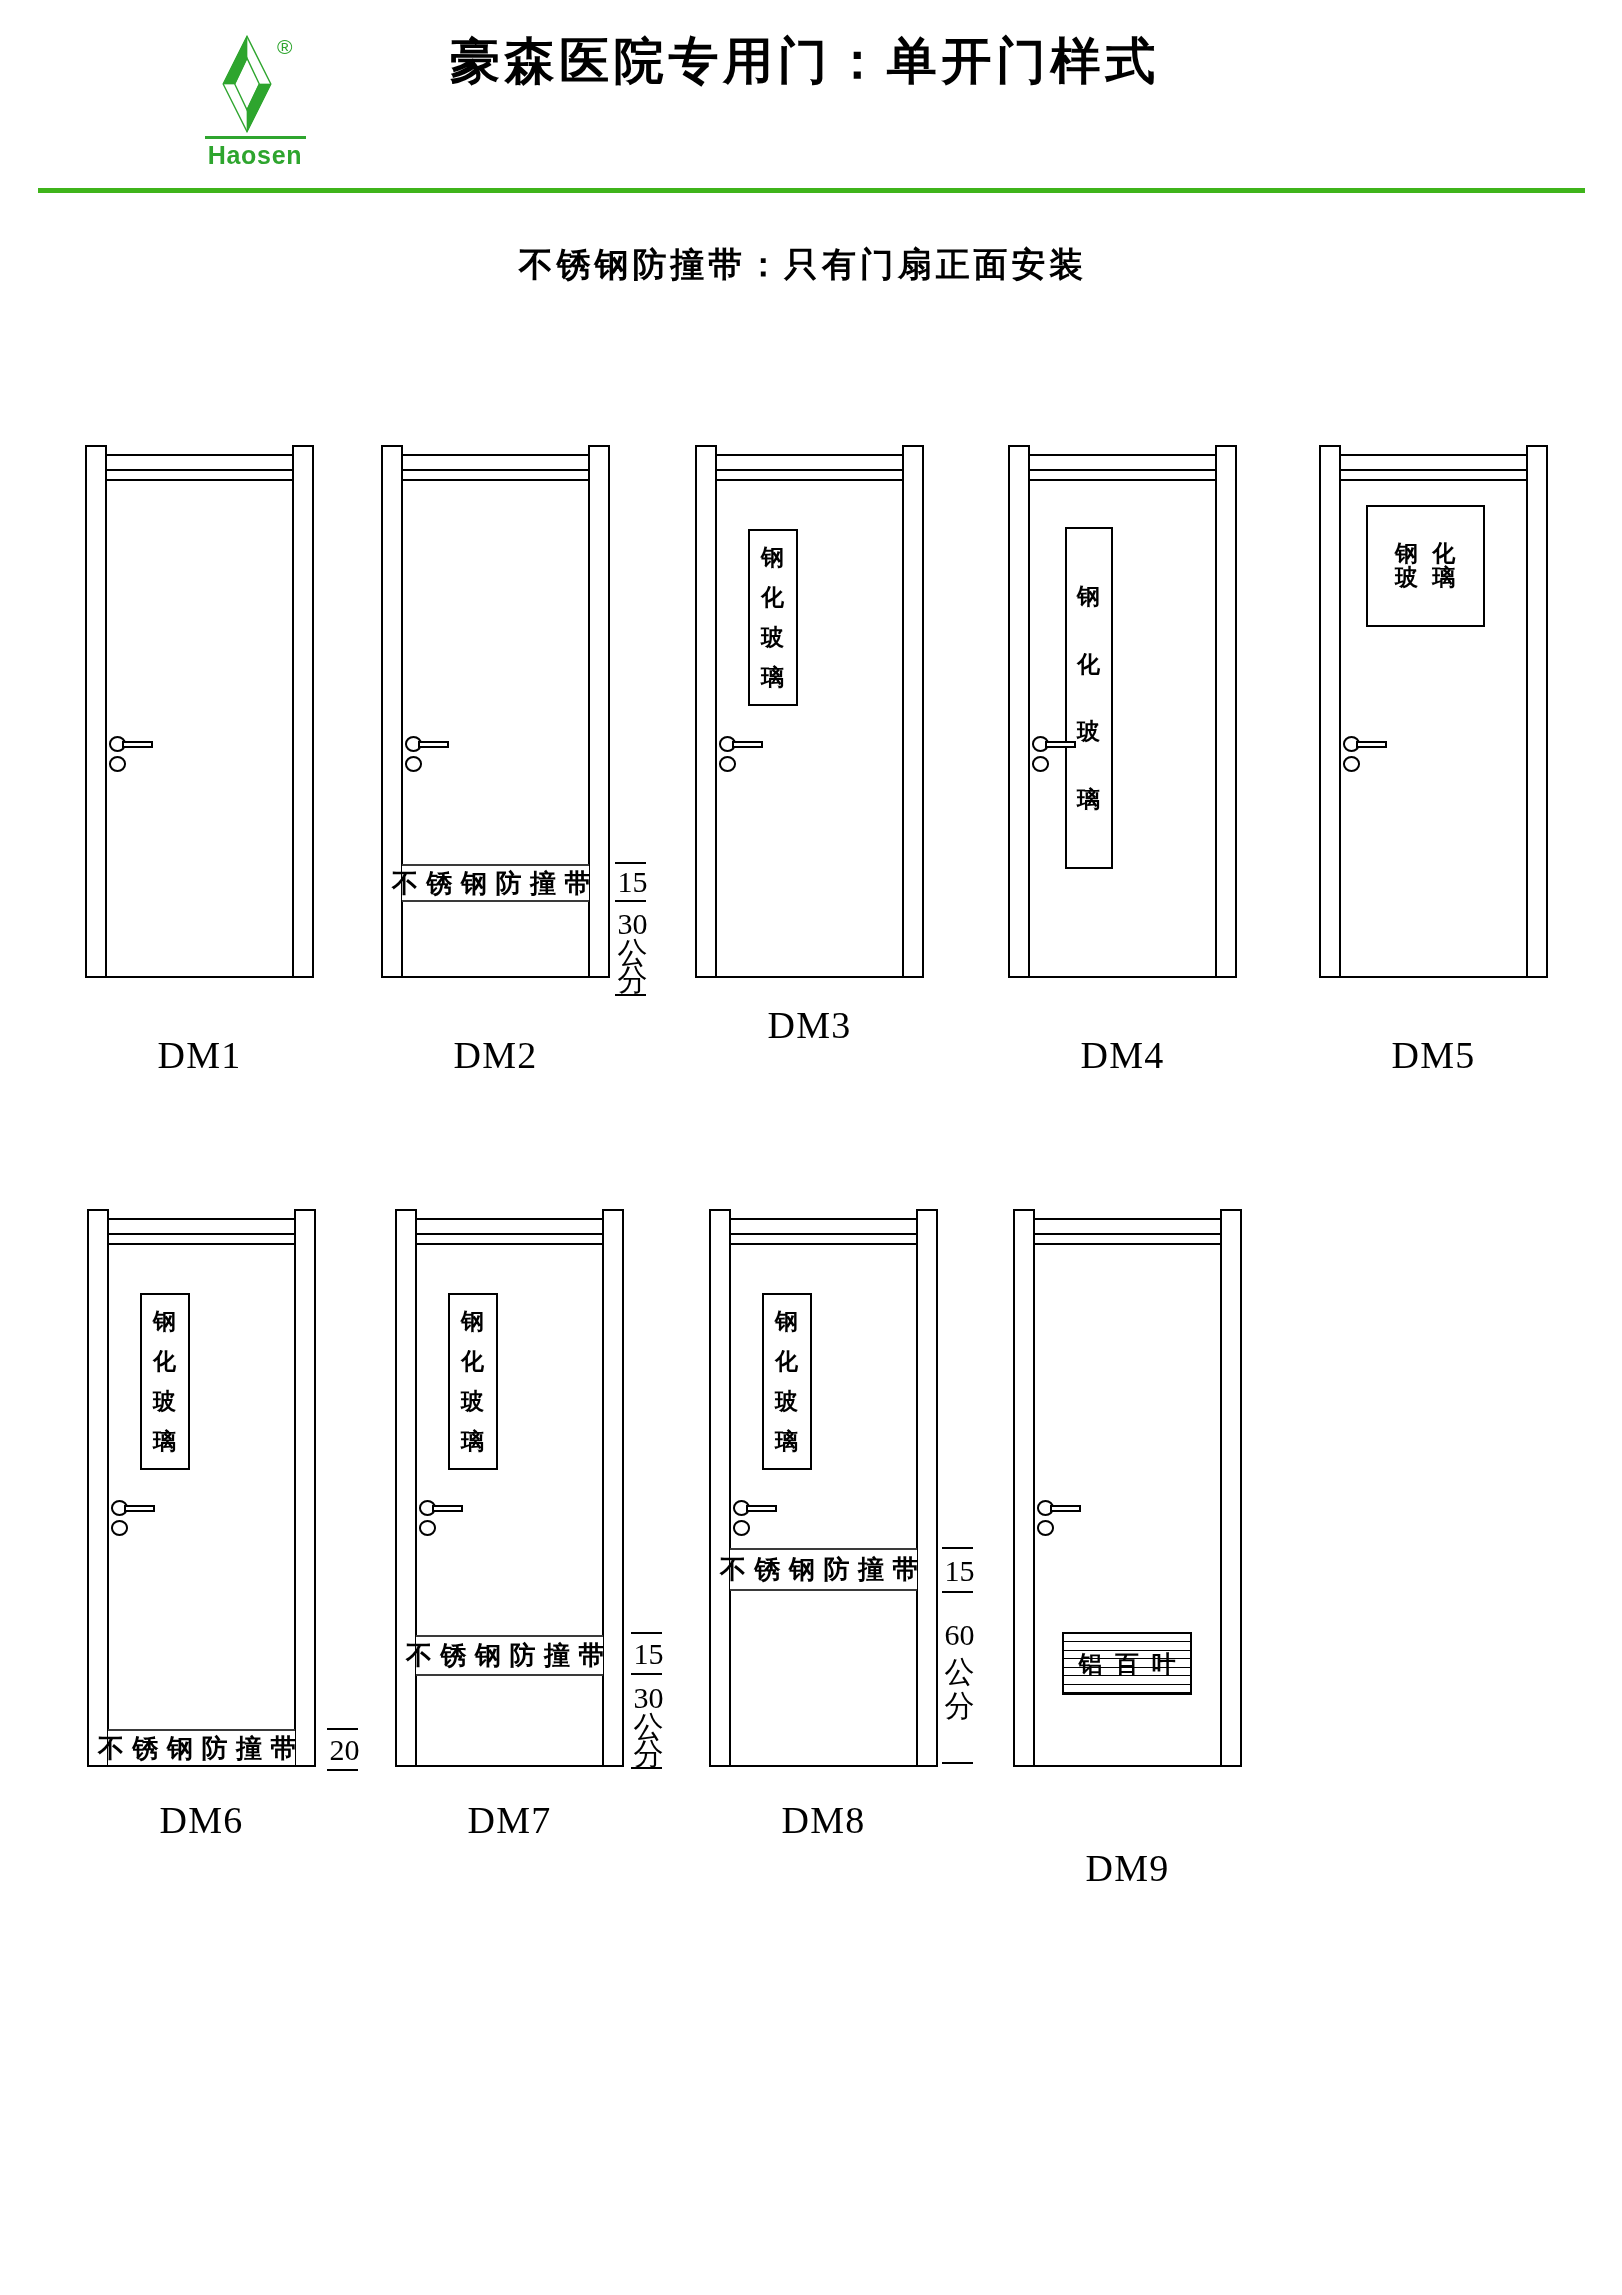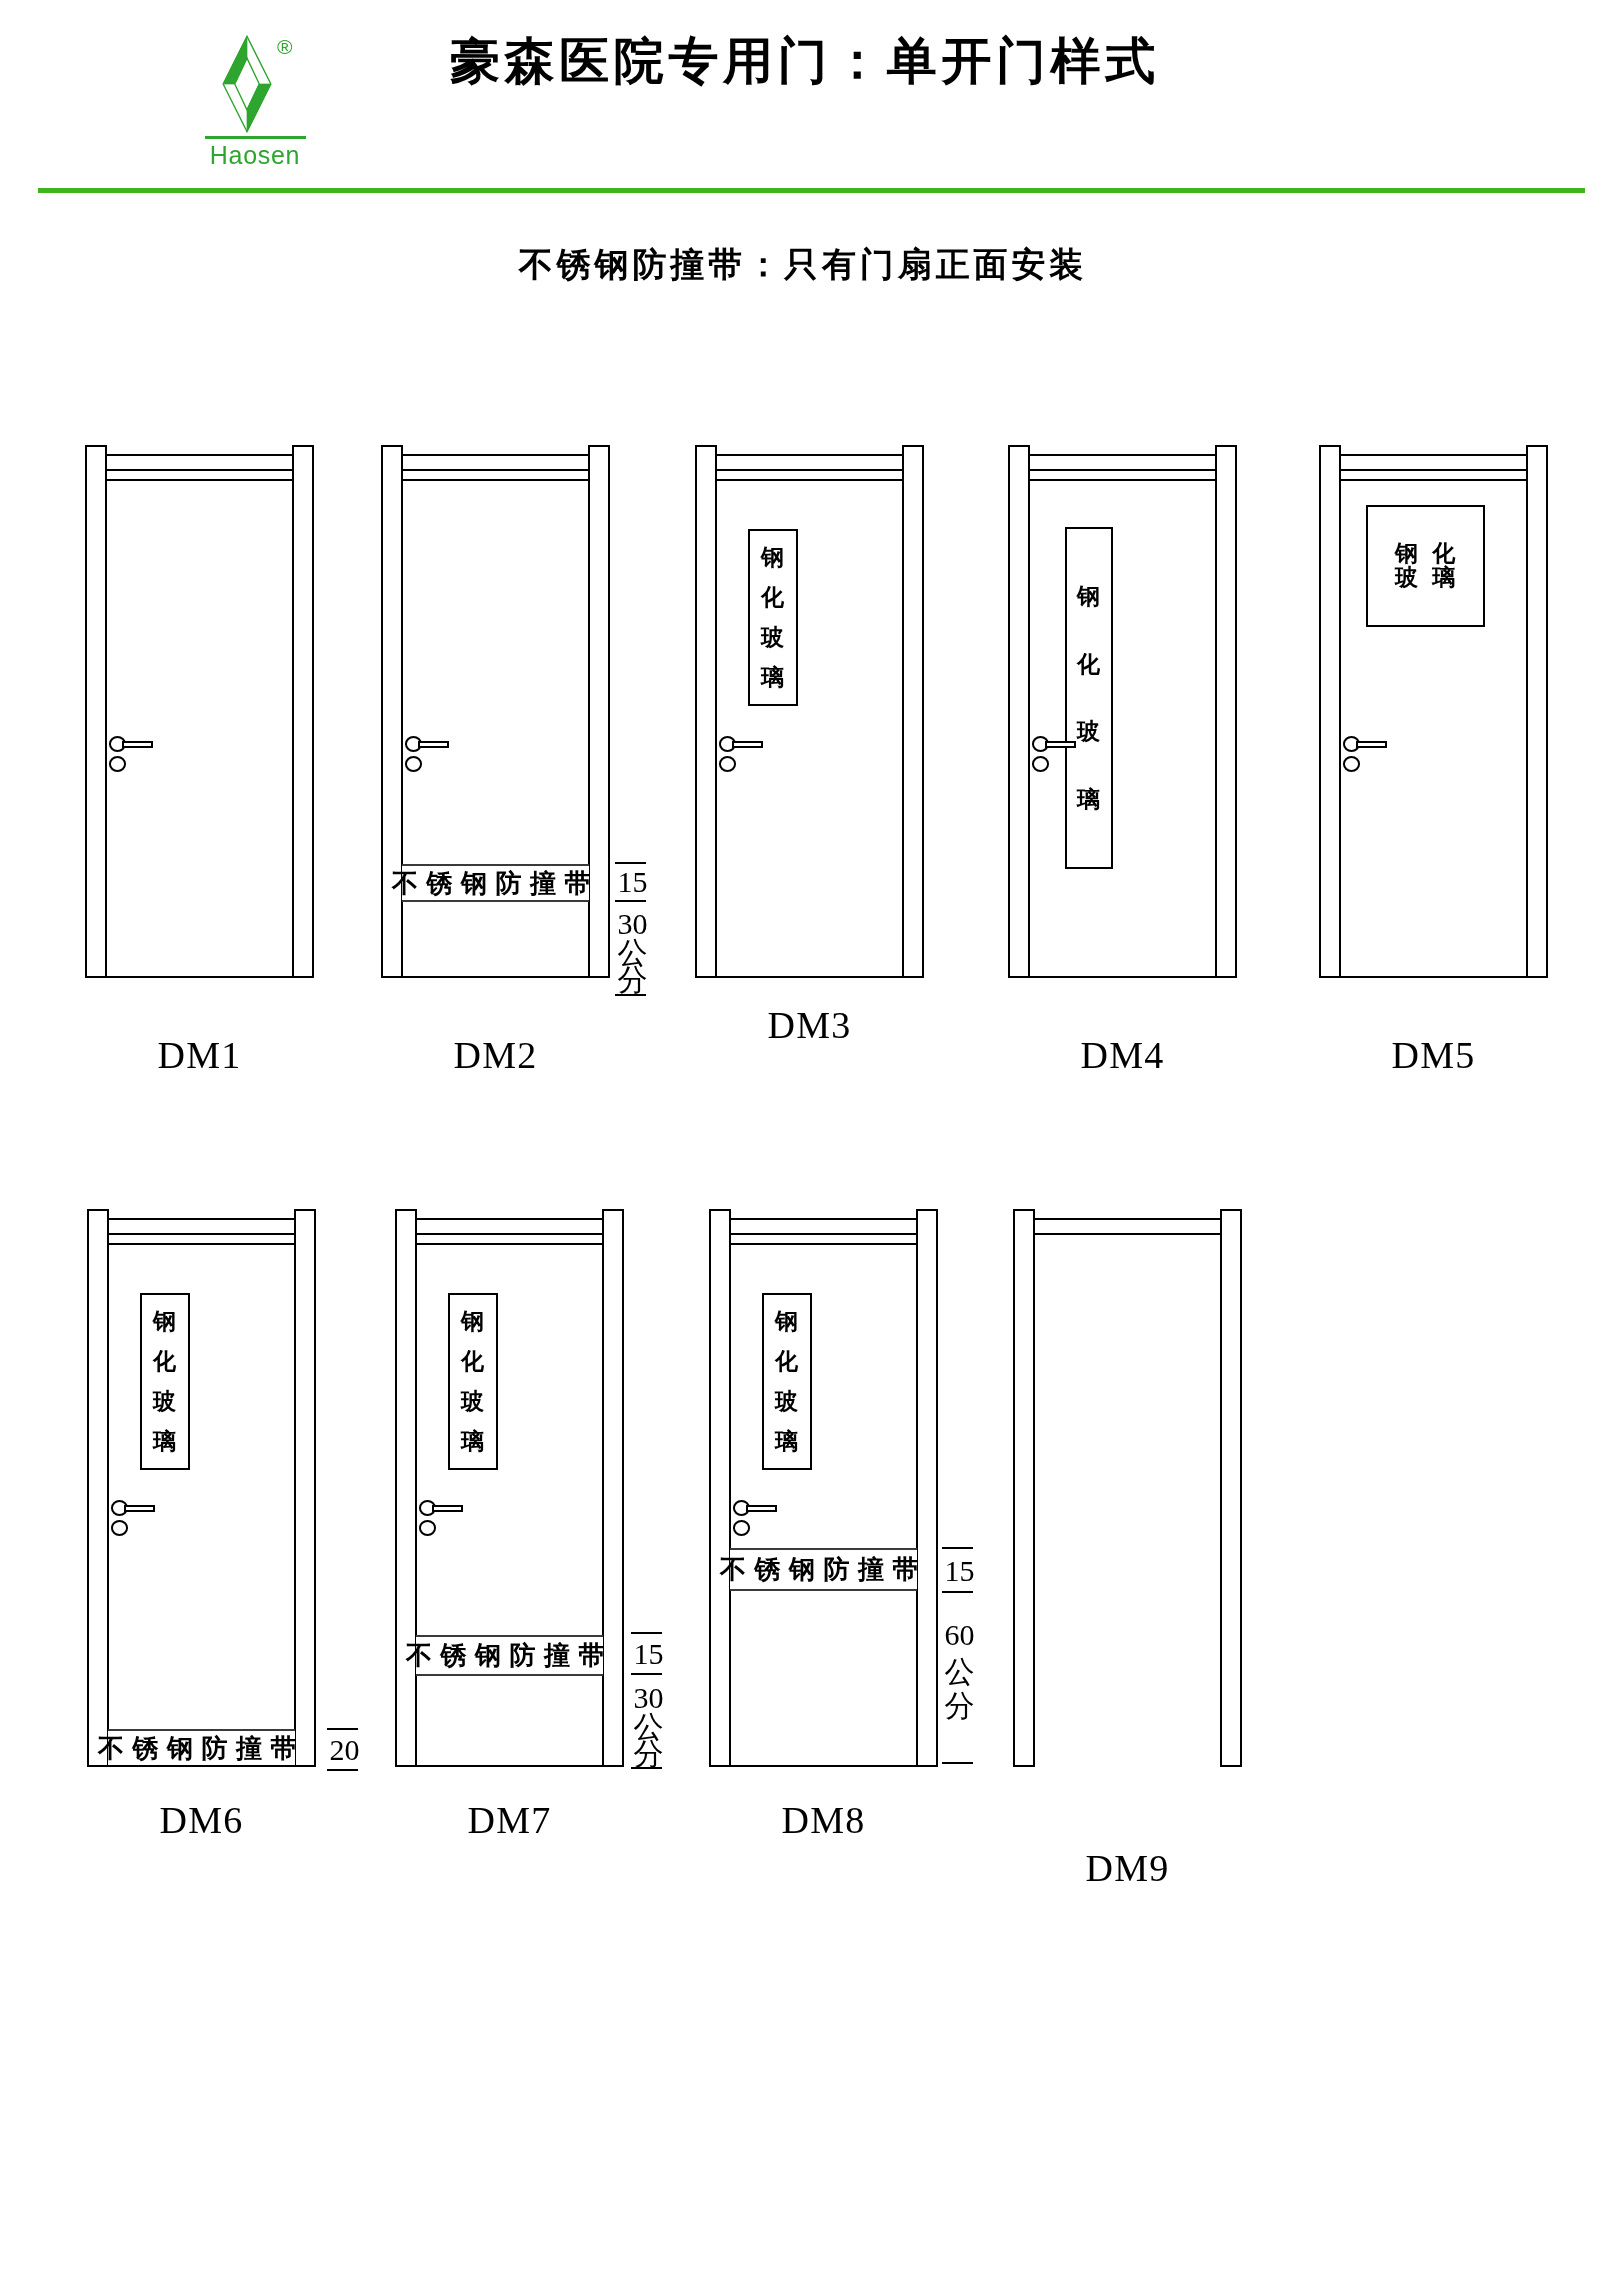--- a/index.html
+++ b/index.html
@@ -6,21 +6,21 @@
   .page{position:relative;width:1623px;height:2295px;background:#fff;overflow:hidden;
         font-family:"Liberation Serif","DejaVu Serif",serif;color:#000;}
 
   
   .logo{position:absolute;left:193px;top:26px;width:124px;height:141px;}
   .logo svg{position:absolute;left:18.3px;top:9.2px;}
   .reg-mark{position:absolute;left:84px;top:9.2px;font-size:21px;color:#2ea52e;
             font-family:"Liberation Sans",sans-serif;}
   .logo-rule{position:absolute;left:11.8px;top:110px;width:101px;height:2.6px;background:#2ea52e;}
   .logo-word{position:absolute;left:0;top:115px;width:124px;text-align:center;
-             font-family:"Liberation Sans","DejaVu Sans",sans-serif;font-weight:normal;
+             font-family:"Liberation Sans","DejaVu Sans",sans-serif;font-weight:bold;
              font-size:25px;color:#2ea52e;letter-spacing:0.7px;}
   .main-title{position:absolute;left:450px;top:27.5px;font-size:50px;font-weight:bold;
               letter-spacing:4.6px;white-space:nowrap;}
   .green-rule{position:absolute;left:38px;top:188px;width:1547px;height:4.6px;background:#3fb41b;}
   .subtitle{position:absolute;left:0;top:242px;width:1606px;text-align:center;
             font-size:34px;font-weight:bold;letter-spacing:3.9px;}
 
   
   .door{position:absolute;width:229px;}
   .door.r1{height:533px;}
@@ -258,20 +258,30 @@
       <div class="bumper" style="top:303px;height:43px;">
         <span>不锈钢防撞带</span>
       </div>
     </div>
   </div>
 
   <div class="door r2" style="left:1013px;top:1209px;">
     <div class="post pl"></div>
     <div class="post pr"></div>
     <div class="lintel"></div>
+    <div class="leaf">
+      <div class="handle">
+        <div class="h-ring"></div>
+          <div class="h-lever"></div>
+          <div class="h-cyl"></div>
+      </div>
+      <div class="louver">
+        <span>铝百叶</span>
+      </div>
+    </div>
   </div>
 
   <div class="dim" style="left:327px;top:1728px;height:34px;">
     <div class="tick" style="top:0;"></div>
     <span class="dnum" style="top:6.5px;">20</span>
     <div class="tick" style="top:41px;"></div>
   </div>
 
   <div class="dim" style="left:631px;top:1632px;height:137px;">
     <div class="tick" style="top:0;"></div>

